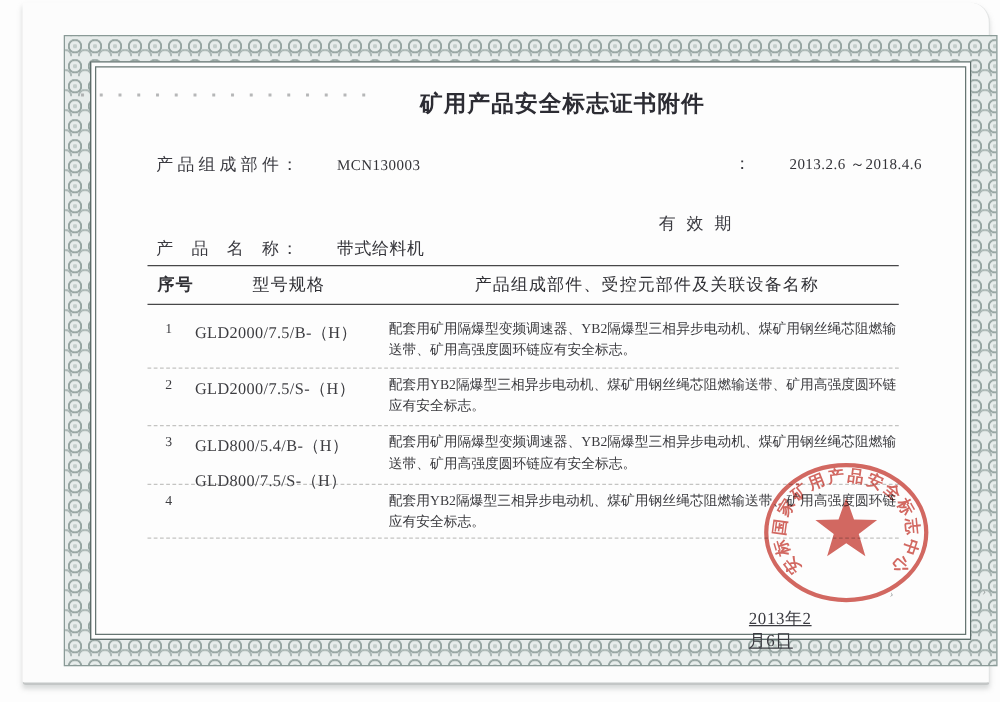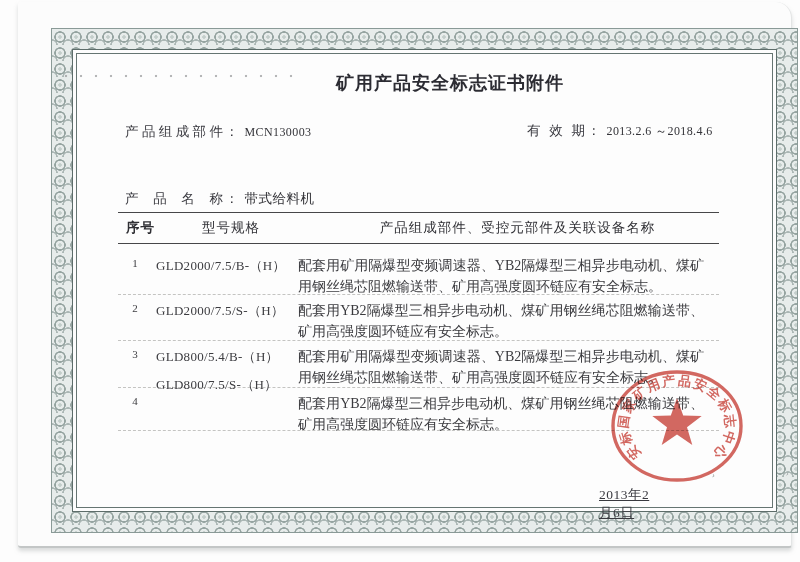--- a/index.html
+++ b/index.html
@@ -35,34 +35,34 @@
           background-size:15px 4px; }
 
   .title { position:absolute; left:336px; top:71px; font-size:18px; font-weight:bold;
            letter-spacing:1px; color:#2c2c33;
            font-family:"Liberation Sans","DejaVu Sans",sans-serif; }
 
   .field { position:absolute; font-size:13.5px; white-space:nowrap; }
   .flabel { display:inline-block; text-align:justify; text-align-last:justify;
             width:98px; color:#3a3a40; font-weight:500; vertical-align:top; }
   .fcolon { display:inline-block; margin-left:2px; color:#3a3a40; }
-  .fvalue { display:inline-block; margin-left:6px; color:#333338; letter-spacing:.5px; font-weight:500; }
+  .fvalue { display:inline-block; margin-left:31px; color:#333338; letter-spacing:.5px; font-weight:500; }
   .fvalue.mono { font-size:12px; letter-spacing:.4px; }
-  .validity .flabel { width:58px; }
+  .validity .flabel { width:58px;margin-top:48px; }
 
   .tline { position:absolute; left:118px; width:601px; border-top:1.6px solid #474749; }
   .tline.thin { border-top-width:1.2px; }
   .tdash { position:absolute; left:118px; width:601px; border-top:1px dashed #c4c4c2; }
 
   .th { position:absolute; font-size:13.5px; color:#2f2f34; letter-spacing:1px; white-space:nowrap; }
   .th-parts { width:405px; text-align:center; }
 
   .cell-no    { position:absolute; left:126px; width:18px; text-align:center; font-size:11px; color:#3c3c40; }
   .cell-model { position:absolute; left:156px; font-size:13px; letter-spacing:.3px; color:#3c3c40; white-space:nowrap; }
-  .cell-desc  { position:absolute; left:298px; width:406px; font-size:14px;
+  .cell-desc  { position:absolute; left:311px; width:406px; font-size:11px;
                 line-height:1.5; color:#3a3a3e; text-align:justify; }
 
   .seal { position:absolute; left:606px; top:366px; opacity:.82; mix-blend-mode:multiply; }
   .issue-date { position:absolute; left:599px; top:486px; font-size:13.5px; color:#3a3a40; letter-spacing:.5px;text-decoration:underline; }
 
   .artifact { position:absolute; font-size:9px; color:#9aa0a0; }
   .a1 { left:712px; top:470px; transform:rotate(12deg); }
   .a2 { left:786px; top:468px; transform:rotate(8deg); }
 </style>
 </head>

